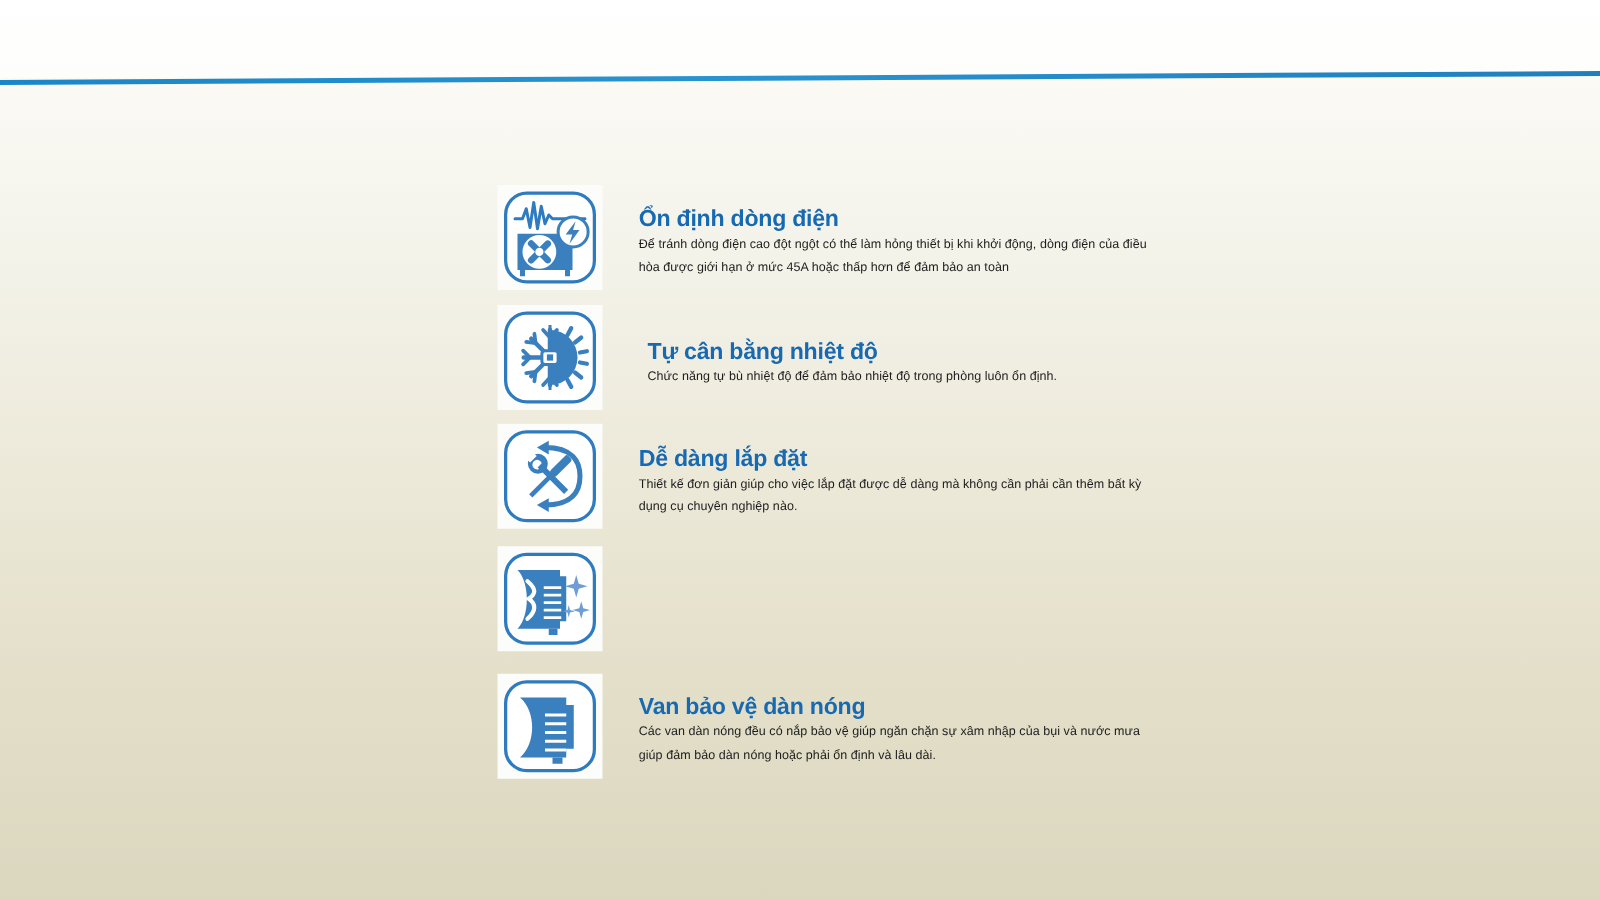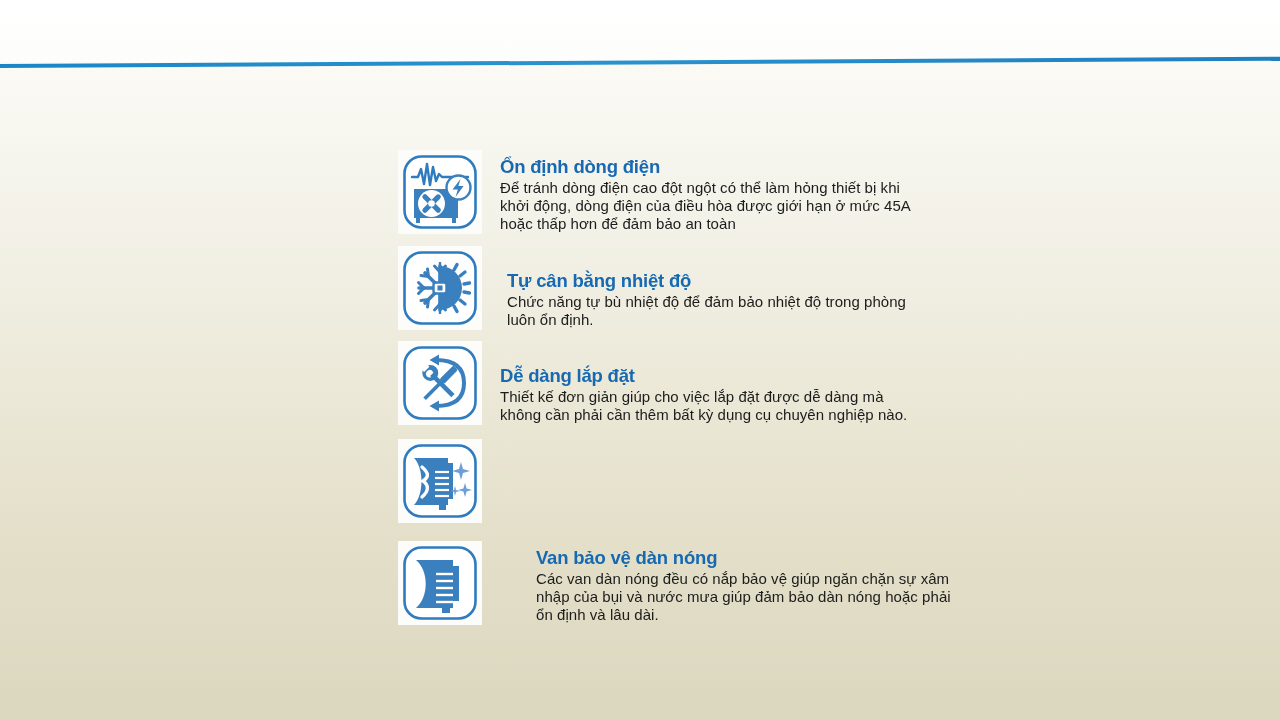--- a/index.html
+++ b/index.html
@@ -56,22 +56,23 @@
   .feature-list {
     position: absolute;
     left: 398px;
     top: 148px;
     width: 560px;
   }
 
   .feature-item {
     position: relative;
     display: flex;
-    align-items: flex-end;
+    align-items: center;
     margin-bottom: 12px;
+    gap: 11px;
   }
 
   .icon-tile {
     position: relative;
     flex: 0 0 auto;
     width: 84px;
     height: 84px;
     background: #fcfcfa;
     margin-right: 18px;
   }
@@ -92,33 +93,33 @@
     font-size: 18.5px;
     font-weight: bold;
     line-height: 21px;
     letter-spacing: -0.2px;
     margin: 0 0 2px 0;
     white-space: nowrap;
   }
 
   .feature-desc {
     color: #1c1c1c;
-    font-size: 15px;
+    font-size: 10px;
     line-height: 18.2px;
     margin: 0;
     max-width: 420px;
     letter-spacing: 0.05px;
   }
 
   
   .item-0 .feature-text { padding-top: 8px; }
   .item-1 .feature-text { padding-top: 10px; padding-left: 7px; }
   .item-2 .feature-text { padding-top: 9px; }
   .item-3 .feature-text { padding-top: 8px; }
-  .item-4 .feature-text { padding-top: 6px; margin-left: 36px; }
+  .item-4 .feature-text { padding-top: 6px; }
 
   .item-1 { margin-bottom: 11px; }
   .item-2 { margin-bottom: 14px; }
   .item-3 { margin-bottom: 18px; }
   .item-4 { margin-bottom: 0; }
 </style>
 </head>
 <body>
 
 <div class="slide">

